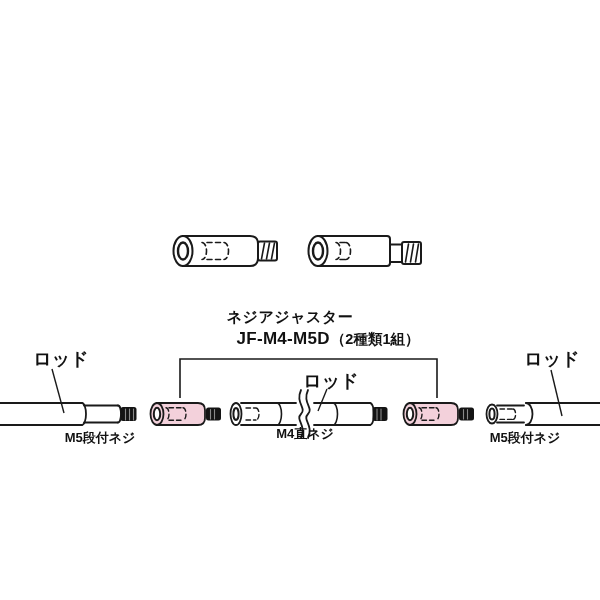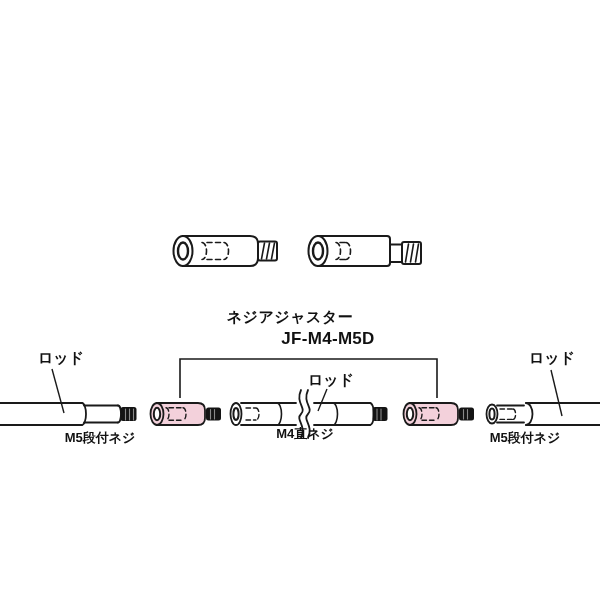--- a/index.html
+++ b/index.html
@@ -21,21 +21,21 @@
     white-space:nowrap;font-weight:bold;color:#111;line-height:1.1;
   }
   .title1{font-size:15px;letter-spacing:0.5px;}
   .title2-row{
     position:absolute;transform:translateX(-50%);
     white-space:nowrap;font-weight:bold;color:#111;
     display:flex;align-items:baseline;gap:1px;
   }
   .model{font-size:17px;letter-spacing:0.3px;}
   .note{font-size:14.5px;}
-  .rod-lbl{font-size:15px;}
+  .rod-lbl{font-size:18px;}
   .screw-lbl{font-size:13px;}
 </style>
 </head>
 <body>
 
 <div class="stage">
 
   <svg class="art" width="600" height="600" viewBox="0 0 600 600">
 
     <g stroke="var(--outline)" fill="none" stroke-linecap="round">
@@ -124,20 +124,21 @@
       <path stroke-dasharray="4.5,3" stroke-width="1.4" d="M500,377 H513 M500,387.4 H513 M513,377 A2.6,5.2 0 0 1 513,387.4"></path>
       <path d="M526,371 A6.5,11 0 0 1 526,393" stroke-width="1.8"></path>
       <path d="M526,371 H600 M526,393 H600" stroke-width="1.8"></path>
     </g>
   </svg>
 
   <div class="lbl title1" style="left:290px;top:277px">ネジアジャスター</div>
 
   <div class="title2-row" style="left:328px;top:297px">
     <span class="model">JF-M4-M5D</span>
+    <span class="note">（2種類1組）</span>
   </div>
 
   <div class="lbl rod-lbl" style="left:61px;top:318px">ロッド</div>
   <div class="lbl screw-lbl" style="left:100px;top:399px">M5段付ネジ</div>
 
   <div class="lbl rod-lbl" style="left:331px;top:340px">ロッド</div>
   <div class="lbl screw-lbl" style="left:305px;top:395px">M4直ネジ</div>
 
   <div class="lbl rod-lbl" style="left:552px;top:318px">ロッド</div>
   <div class="lbl screw-lbl" style="left:525px;top:399px">M5段付ネジ</div>

